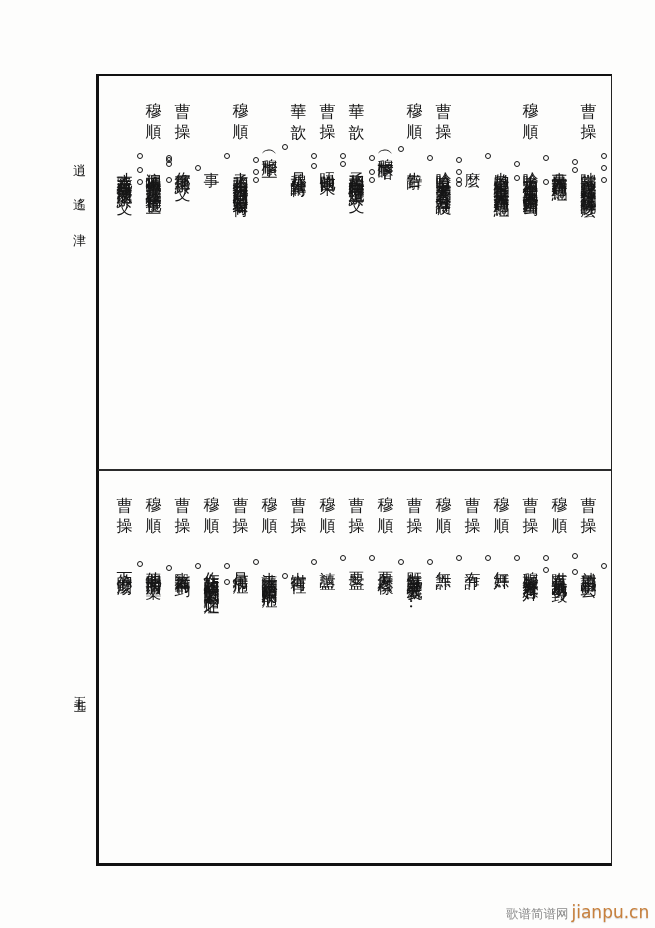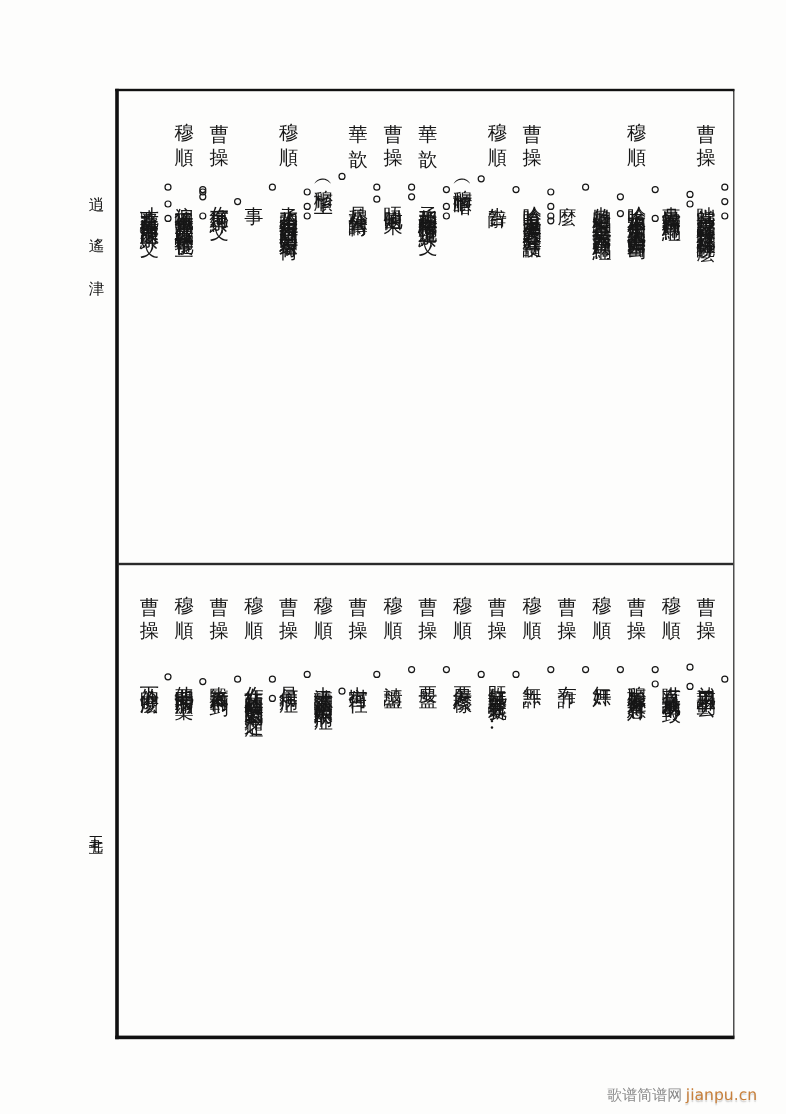--- a/index.html
+++ b/index.html
@@ -53,21 +53,21 @@
       position: absolute; left: 74px; top: 687px; width: 12px;
       writing-mode: vertical-rl; font-size: 12px; line-height: 12px;
       letter-spacing: 2.5px; white-space: nowrap;
     }
     .watermark {
       position: absolute; left: 506px; top: 902px; white-space: nowrap;
       font-family: "DejaVu Sans", "Liberation Sans", sans-serif;
     }
     .wm-cn { font-size: 12.5px; color: var(--wm-text, #8a8a8a); }
     .wm-url {
-      font-size: 13px; color: var(--wm-url, #c8803c); margin-left: 3px;
+      font-size: 17px; color: var(--wm-url, #c8803c); margin-left: 3px;
       text-shadow: 0 1px 1px rgba(120,120,120,0.35);
     }
   </style>
 </head>
 <body>
 
 <div class="margin-title">逍遙津</div>
 <div class="page-num">五七五</div>
 
 <div class="frame"></div>

